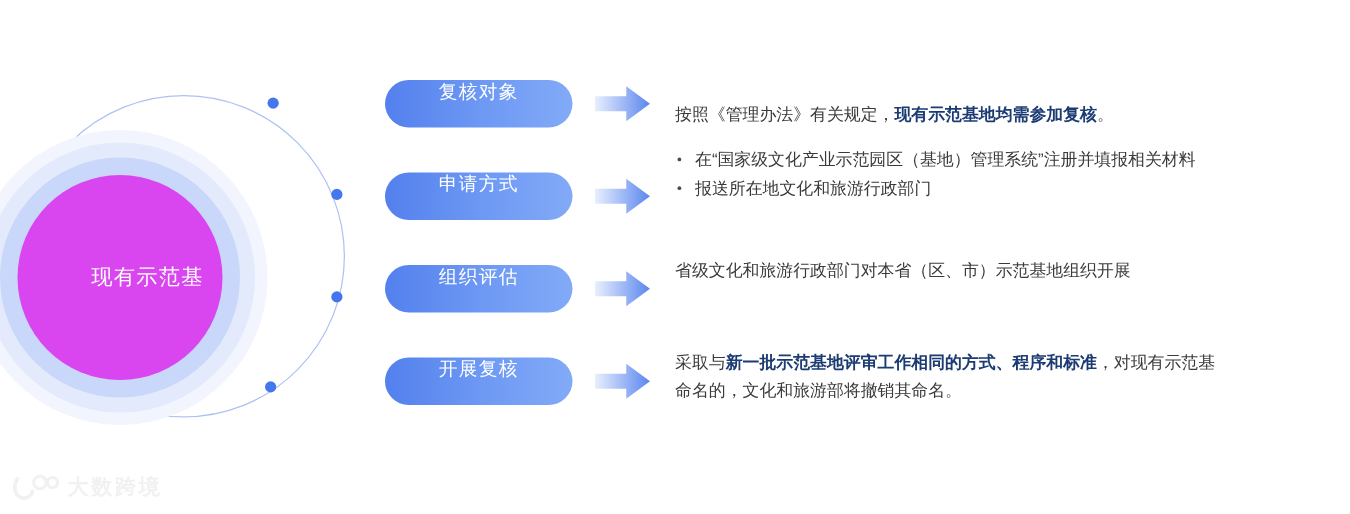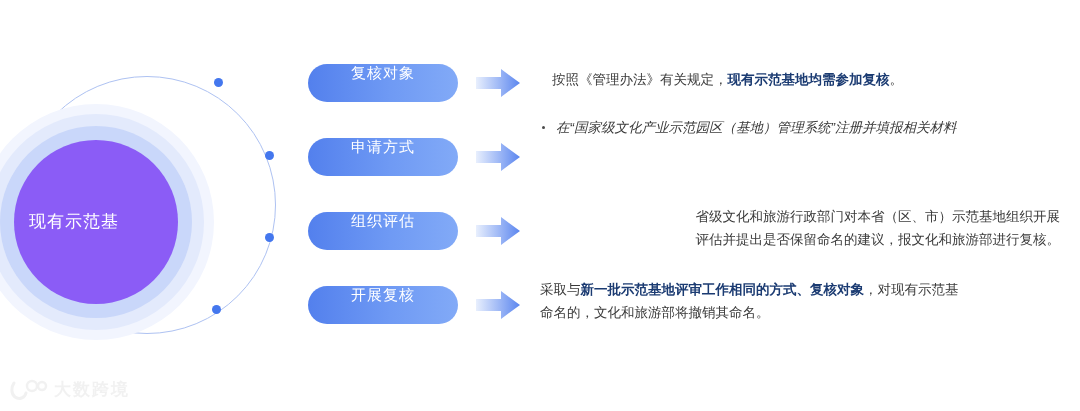--- a/index.html
+++ b/index.html
@@ -61,24 +61,24 @@
     border-radius: 50%;
     background: #c9d7fa;
   }
   .core {
     position: absolute;
     left: 14px;
     top: 84px;
     width: 164px;
     height: 164px;
     border-radius: 50%;
-    background: #8b5cf6;
+    background: #d946ef;
     display: flex;
     align-items: center;
-    justify-content: flex-start;
+    justify-content: flex-end;
   }
   .core-label {
     color: #ffffff;
     font-size: 17px;
     line-height: 30px;
     text-align: center;
     letter-spacing: 1px;
     width: 120px;
   }
   .arc-dot {
@@ -130,21 +130,20 @@
   }
   ul.bullets {
     margin: 0;
     padding: 0;
     list-style: none;
   }
   ul.bullets li {
     position: relative;
     padding-left: 16px;
     line-height: 23px;
-    font-style: italic;
   }
   ul.bullets li:before {
     content: "";
     position: absolute;
     left: 2px;
     top: 10px;
     width: 3px;
     height: 3px;
     border-radius: 50%;
     background: #4a4a4a;
@@ -194,70 +193,70 @@
     <svg viewBox="0 0 44 30" width="44" height="30">
       <defs>
         <linearGradient id="ag1" x1="0" y1="0" x2="1" y2="0">
           <stop offset="0%" stop-color="#e8effd"></stop>
           <stop offset="100%" stop-color="#5b86ef"></stop>
         </linearGradient>
       </defs>
       <path d="M0 9 L25 9 L25 1 L44 15 L25 29 L25 21 L0 21 Z" fill="url(#ag1)"></path>
     </svg>
   </div>
-  <div class="body-text" style="top:4px;margin-left:12px;">
+  <div class="body-text" style="top:16px;">
     <div>
       <span>按照《管理办法》有关规定，</span><span class="em">现有示范基地均需参加复核</span><span>。</span>
     </div>
   </div>
 </div>
 
 <div class="row" style="top:138px;">
   <div class="pill">
     <span>申请方式</span>
   </div>
   <div class="arrow" style="top:4px;">
     <svg viewBox="0 0 44 30" width="44" height="30">
       <path d="M0 9 L25 9 L25 1 L44 15 L25 29 L25 21 L0 21 Z" fill="url(#ag1)"></path>
     </svg>
   </div>
   <div class="body-text" style="top:-22px;">
     <ul class="bullets">
       <li>在“国家级文化产业示范园区（基地）管理系统”注册并填报相关材料</li>
+      <li>报送所在地文化和旅游行政部门</li>
     </ul>
   </div>
 </div>
 
 <div class="row" style="top:212px;">
   <div class="pill">
     <span>组织评估</span>
   </div>
   <div class="arrow" style="top:4px;">
     <svg viewBox="0 0 44 30" width="44" height="30">
       <path d="M0 9 L25 9 L25 1 L44 15 L25 29 L25 21 L0 21 Z" fill="url(#ag1)"></path>
     </svg>
   </div>
-  <div class="body-text" style="top:-7px;text-align:right;">
+  <div class="body-text" style="top:-7px;">
     <div>省级文化和旅游行政部门对本省（区、市）示范基地组织开展</div>
-    <div>评估并提出是否保留命名的建议，报文化和旅游部进行复核。</div>
   </div>
 </div>
 
 <div class="row" style="top:286px;">
   <div class="pill">
     <span>开展复核</span>
   </div>
   <div class="arrow" style="top:4px;">
     <svg viewBox="0 0 44 30" width="44" height="30">
       <path d="M0 9 L25 9 L25 1 L44 15 L25 29 L25 21 L0 21 Z" fill="url(#ag1)"></path>
     </svg>
   </div>
   <div class="body-text" style="top:-8px;">
     <div>
-      <span>采取与</span><span class="em">新一批示范基地评审工作相同的方式、复核对象</span><span>，对现有示范基</span>
+      <span>采取与</span><span class="em">新一批示范基地评审工作相同的方式、程序和标准</span><span>，对现有示范基</span>
     </div>
     <div>命名的，文化和旅游部将撤销其命名。</div>
   </div>
 </div>
 
 <div id="watermark">
   <svg width="38" height="22" viewBox="0 0 38 22">
     <path d="M4 4 C1 8 1 15 5 18 C9 21 15 19 16 14" stroke="#e4e4e4" stroke-width="3" fill="none" stroke-linecap="round"></path>
     <circle cx="22" cy="7" r="5" stroke="#e4e4e4" stroke-width="2.5" fill="none"></circle>
     <circle cx="32" cy="7" r="4" stroke="#e4e4e4" stroke-width="2.5" fill="none"></circle>

